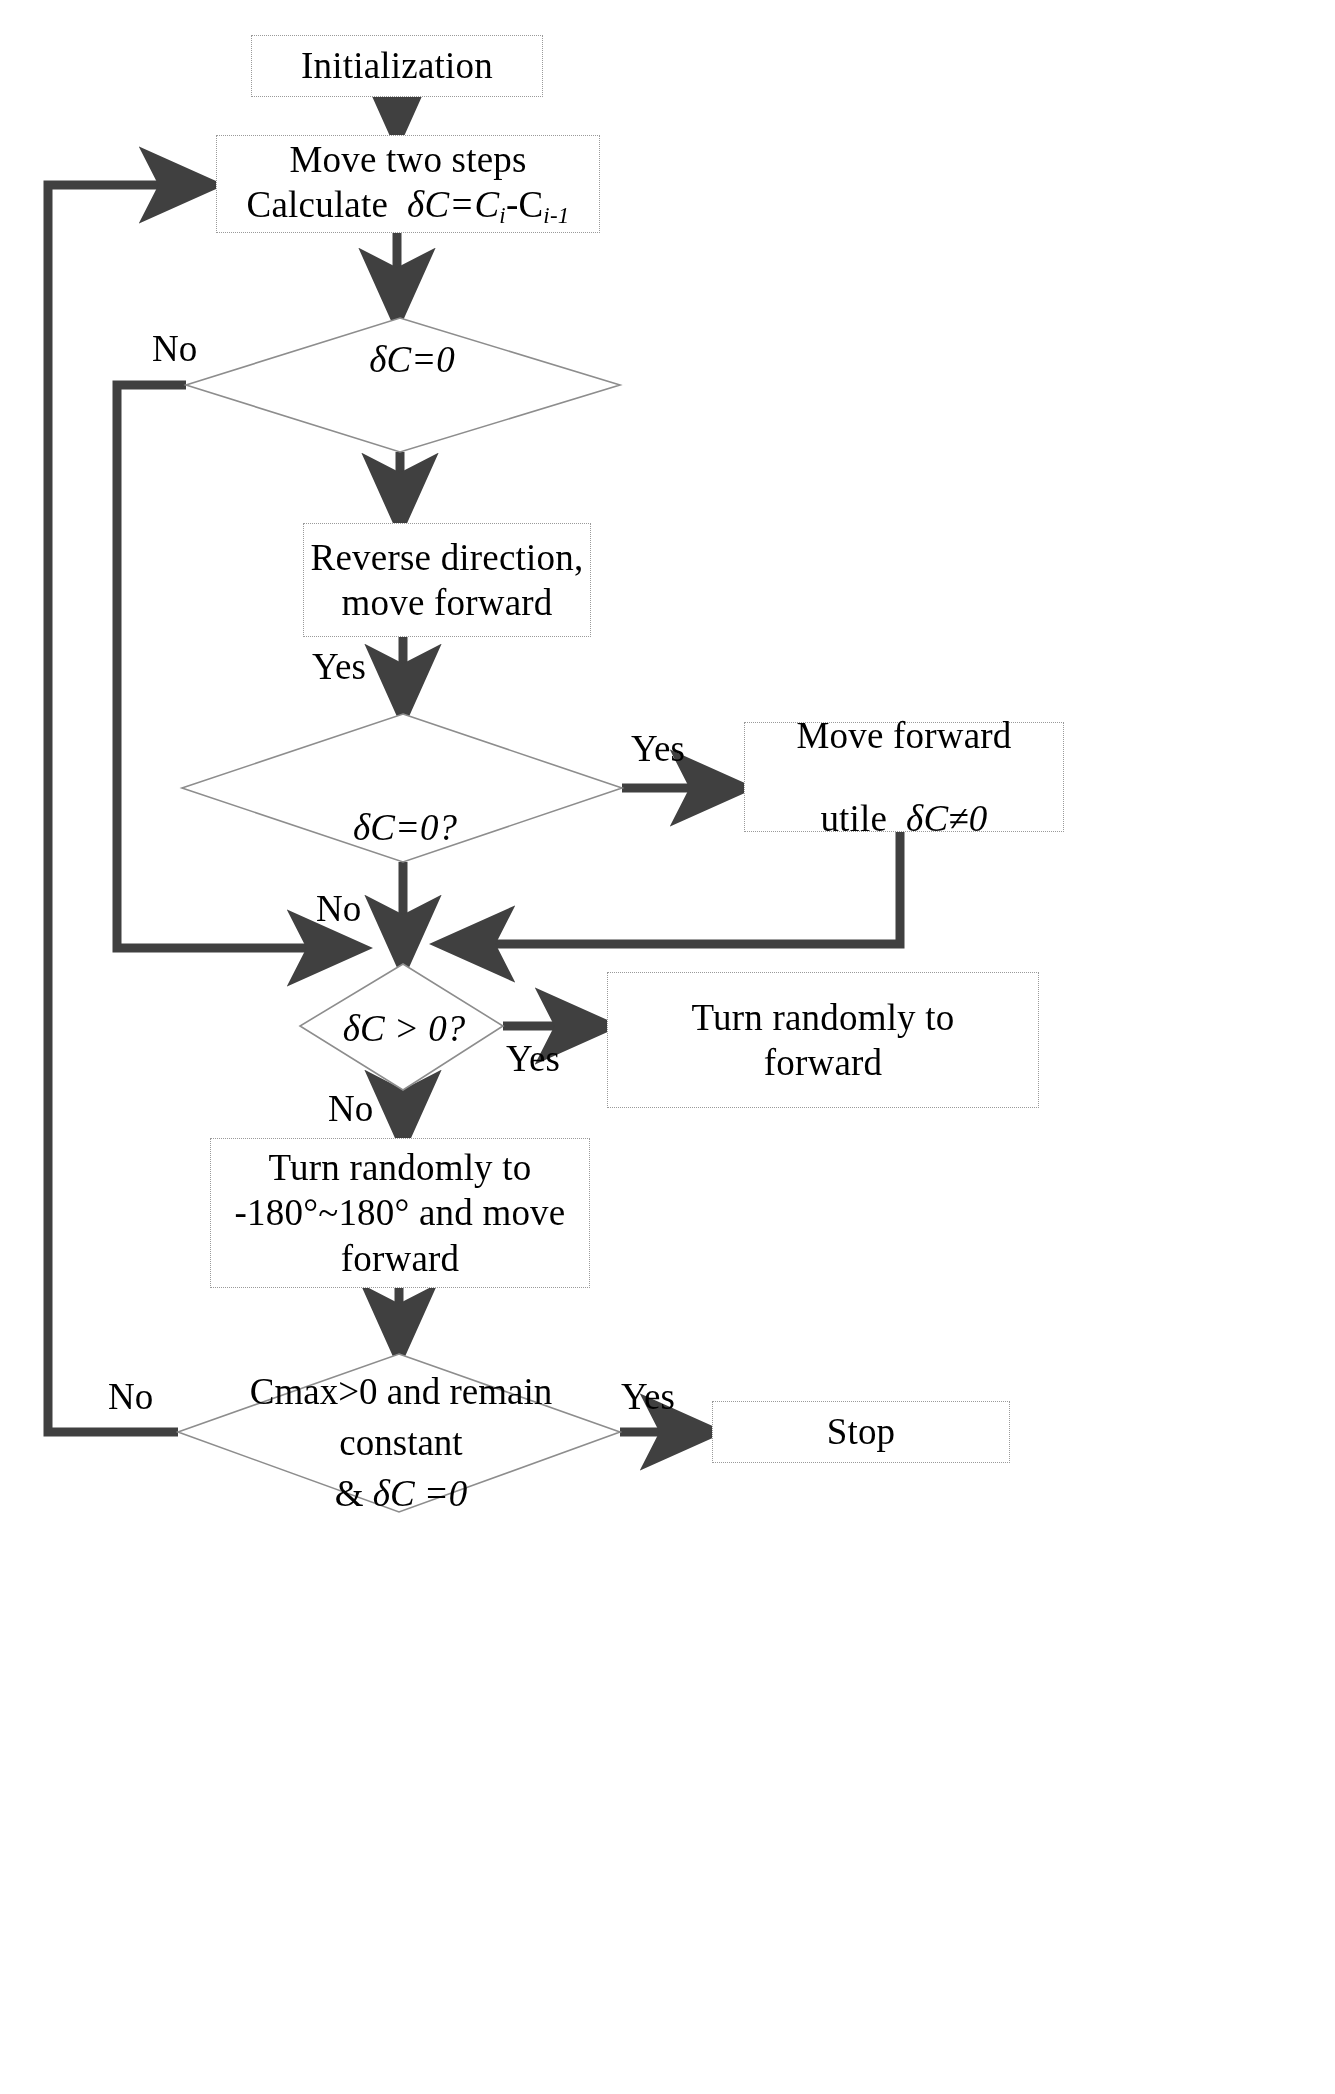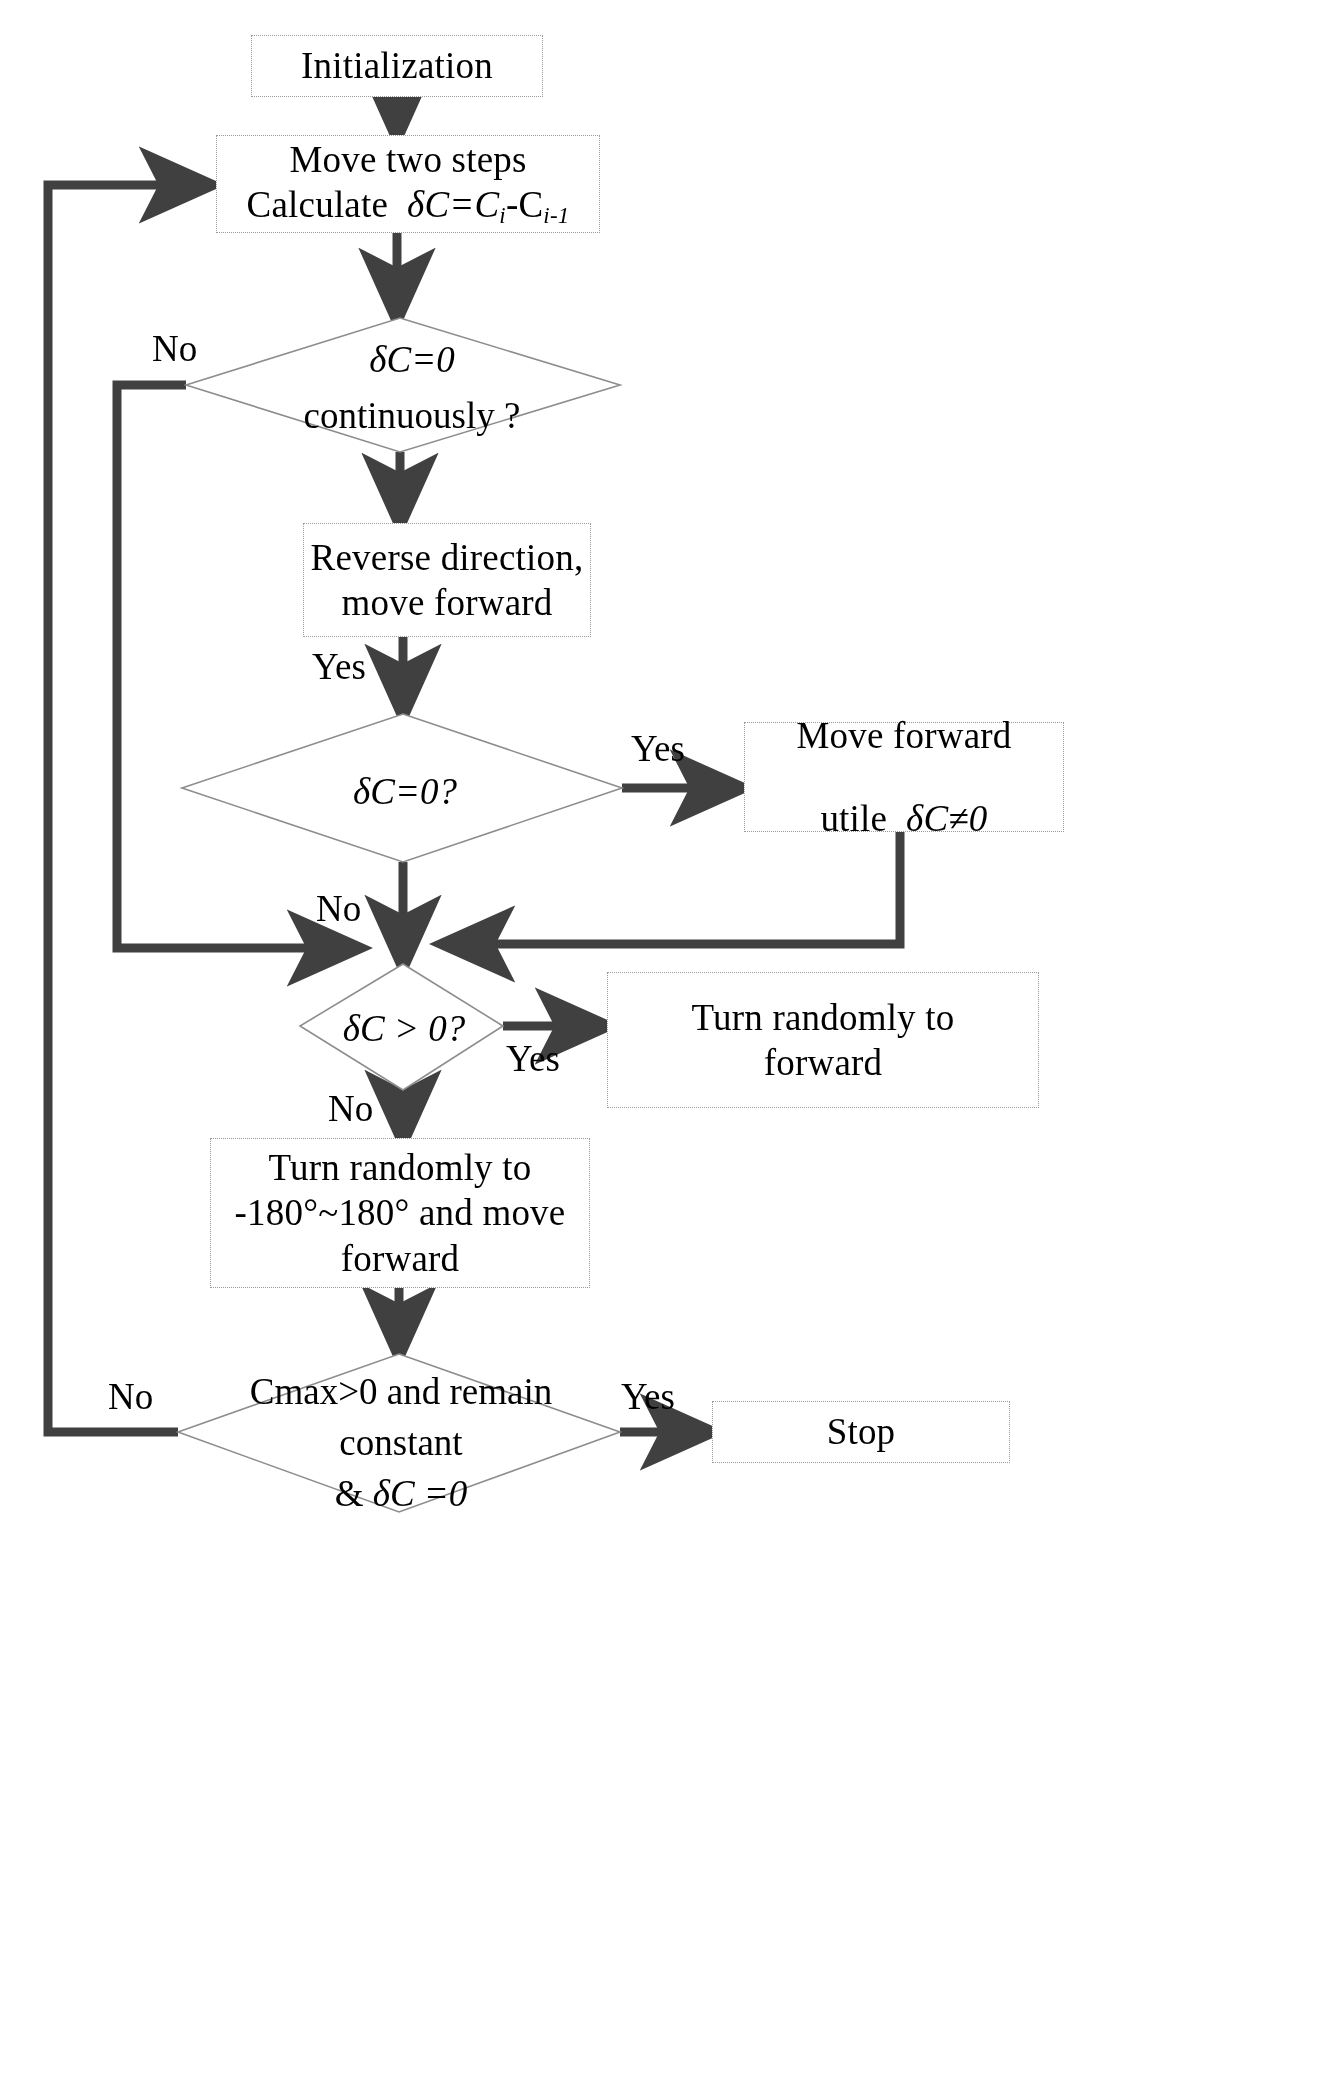--- a/index.html
+++ b/index.html
@@ -96,24 +96,23 @@
     <span class="txt">-180°~180° and move</span>
     <span class="txt">forward</span>
   </div>
 
   <div class="node pbox" style="left:712px;top:1401px;width:298px;height:62px;">
     <span class="txt">Stop</span>
   </div>
 
   <div class="dtext" style="left:262px;top:336px;width:300px;">
     <div><span class="it">δC=0</span></div>
-    <div style="margin-top:8px;"><span>continuously ?</span></div>
   </div>
 
-  <div class="dtext" style="left:280px;top:768px;width:250px;font-family:Liberation Serif, serif;">
+  <div class="dtext" style="left:280px;top:804px;width:250px;font-family:Liberation Serif, serif;">
     <span class="it">δC=0?</span>
   </div>
 
   <div class="dtext" style="left:288px;top:1005px;width:232px;">
     <span><span class="it">δC &gt; 0?</span></span>
   </div>
 
   <div class="dtext" style="left:215px;top:1366px;width:372px;line-height:1.38;">
     <div><span>Cmax&gt;0 and remain</span></div>
     <div><span>constant</span></div>

